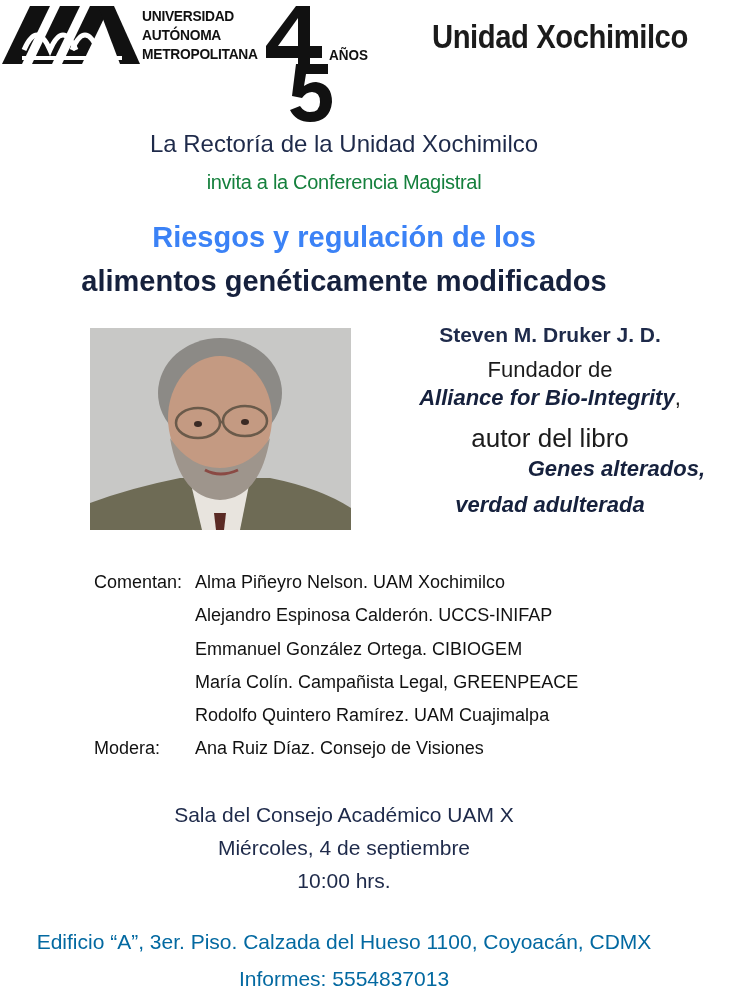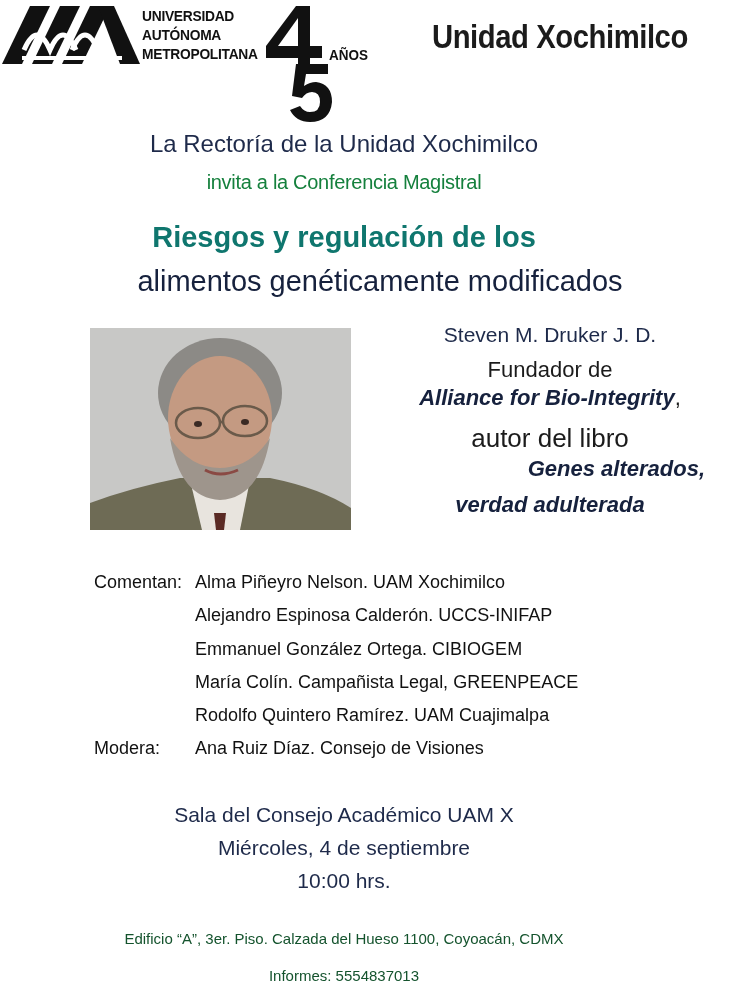--- a/index.html
+++ b/index.html
@@ -10,42 +10,42 @@
     
     .logo-mark { left: 2px; top: 6px; width: 138px; height: 58px; }
     .logo-text { left: 142px; top: 6px; font-weight: bold; font-size: 15px; line-height: 19px; color: #111; letter-spacing: -0.3px; transform: scaleX(0.92); transform-origin: left top; }
     .logo-anios { left: 329px; top: 46px; font-weight: bold; font-size: 15px; color: #111; transform: scaleX(0.9); transform-origin: left top; }
     .logo-45 { left: 266px; top: 6px; width: 68px; height: 118px; }
     .unidad { left: 432px; top: 17px; font-weight: bold; font-size: 34px; color: #1b1b1b; letter-spacing: -0.5px; transform: scaleX(0.86); transform-origin: left top; white-space: nowrap; }
 
     
     .intro1 { top: 130px; font-size: 24px; color: #1e2a4a; }
     .intro2 { top: 171px; font-size: 20px; color: #15803d; letter-spacing: -0.3px; }
-    .title1 { top: 221px; font-size: 29px; font-weight: bold; color: #0f766e; }
-    .title2 { top: 265px; font-size: 29px; font-weight: normal; color: #16213d; padding-left: 36px; }
+    .title1 { top: 221px; font-size: 29px; font-weight: bold; color: #3b82f6; }
+    .title2 { top: 265px; font-size: 29px; font-weight: bold; color: #16213d; }
 
     
     .photo { left: 90px; top: 328px; width: 261px; height: 202px; background: #c8c8c6; overflow: hidden; }
 
     
     .speaker { left: 395px; width: 310px; text-align: center; color: #1b1b1b; }
-    .sp-name { top: 323px; font-size: 21px; font-weight: normal; color: #1e2a4a; }
+    .sp-name { top: 323px; font-size: 21px; font-weight: bold; color: #1e2a4a; }
     .sp-role { top: 357px; font-size: 22px; }
     .sp-org { top: 385px; font-size: 22px; font-weight: bold; font-style: italic; color: #16213d; }
     .sp-author { top: 423px; font-size: 26px; }
     .sp-book1 { top: 456px; font-size: 22px; font-weight: bold; font-style: italic; color: #16213d; text-align: right; }
     .sp-book2 { top: 492px; font-size: 22px; font-weight: bold; font-style: italic; color: #16213d; }
 
     
     .c-label { left: 94px; font-size: 18px; color: #111; }
     .c-name { left: 195px; font-size: 18px; color: #111; }
 
     
     .loc { font-size: 21px; color: #1e2a4a; }
-    .foot { font-size: 15px; color: #14532d; }
+    .foot { font-size: 21px; color: #0369a1; }
   </style>
 </head>
 <body>
 
 <div>
   <svg class="abs logo-mark" viewBox="0 0 138 58">
 
     <polygon points="0,58 28,0 48,0 20,58" fill="#111"></polygon>
     <polygon points="30,58 58,0 78,0 50,58" fill="#111"></polygon>
     <polygon points="60,58 88,0 108,0 80,58" fill="#111"></polygon>

